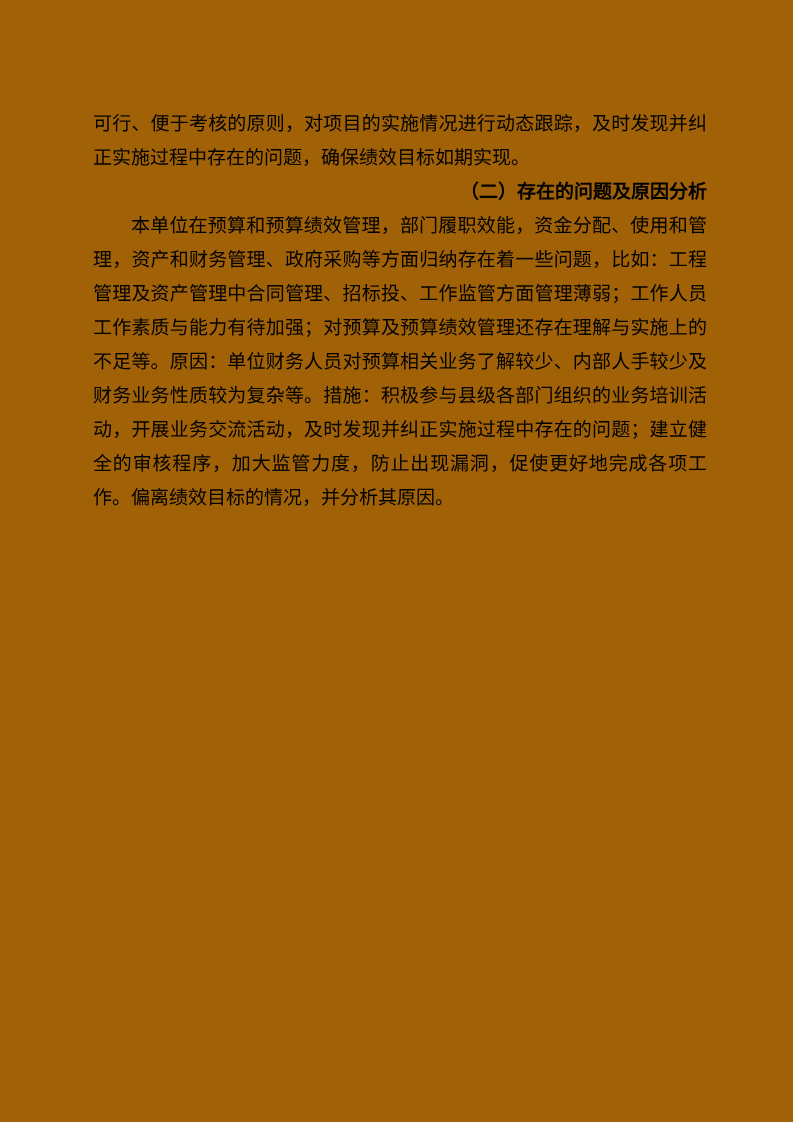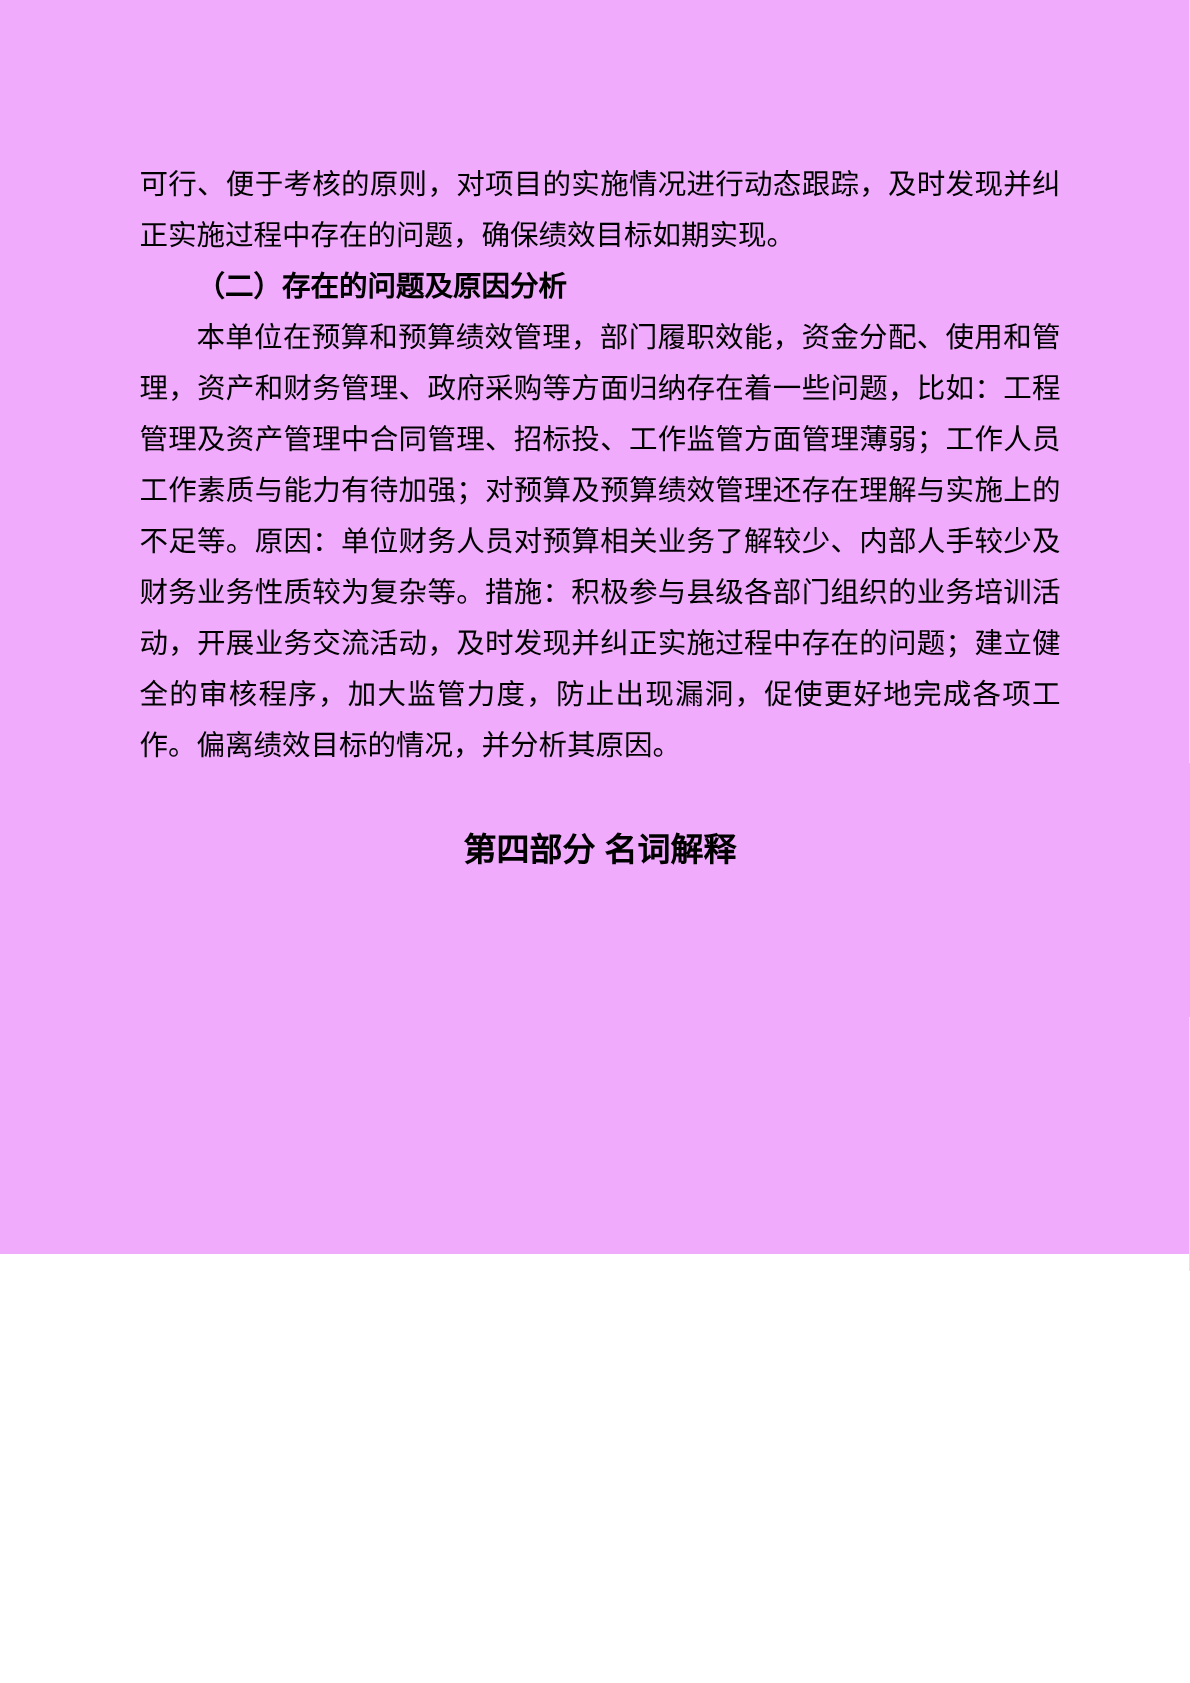--- a/index.html
+++ b/index.html
@@ -3,23 +3,23 @@
 <meta charset="utf-8">
 <style>
   html, body {
     margin: 0;
     padding: 0;
     background: #ffffff;
   }
   .page {
     position: relative;
     width: 793px;
-    height: 836px;
+    height: 1122px;
     margin: 0 auto;
-    background: #f0abfc;
+    background: #a16207;
     box-sizing: border-box;
     padding: 107px 86px 0 93px;
     overflow: hidden;
     color: #000000;
   }
   .body-text {
     margin: 0;
     font-family: "Liberation Serif", "DejaVu Serif", serif;
     font-size: 19px;
     line-height: 34px;
@@ -34,20 +34,21 @@
   }
   .subheading {
     margin: 0;
     font-family: "Liberation Sans", "DejaVu Sans", sans-serif;
     font-size: 19px;
     line-height: 34px;
     font-weight: bold;
     color: #000000;
     text-indent: 2em;
     word-break: break-all;
+    text-align: right;
   }
   .section-heading {
     margin: 34px 0 0 0;
     font-family: "Liberation Sans", "DejaVu Sans", sans-serif;
     font-size: 22px;
     line-height: 36px;
     font-weight: bold;
     color: #000000;
     text-align: center;
   }
@@ -56,17 +57,16 @@
 <body>
 
 <div class="page">
 
   <p class="body-text continuation">可行、便于考核的原则，对项目的实施情况进行动态跟踪，及时发现并纠正实施过程中存在的问题，确保绩效目标如期实现。</p>
 
   <h3 class="subheading">（二）存在的问题及原因分析</h3>
 
   <p class="body-text">本单位在预算和预算绩效管理，部门履职效能，资金分配、使用和管理，资产和财务管理、政府采购等方面归纳存在着一些问题，比如：工程管理及资产管理中合同管理、招标投、工作监管方面管理薄弱；工作人员工作素质与能力有待加强；对预算及预算绩效管理还存在理解与实施上的不足等。原因：单位财务人员对预算相关业务了解较少、内部人手较少及财务业务性质较为复杂等。措施：积极参与县级各部门组织的业务培训活动，开展业务交流活动，及时发现并纠正实施过程中存在的问题；建立健全的审核程序，加大监管力度，防止出现漏洞，促使更好地完成各项工作。偏离绩效目标的情况，并分析其原因。</p>
 
-  <h2 class="section-heading">第四部分 名词解释</h2>
 
 
 
 </div>
 
 </body></html>

